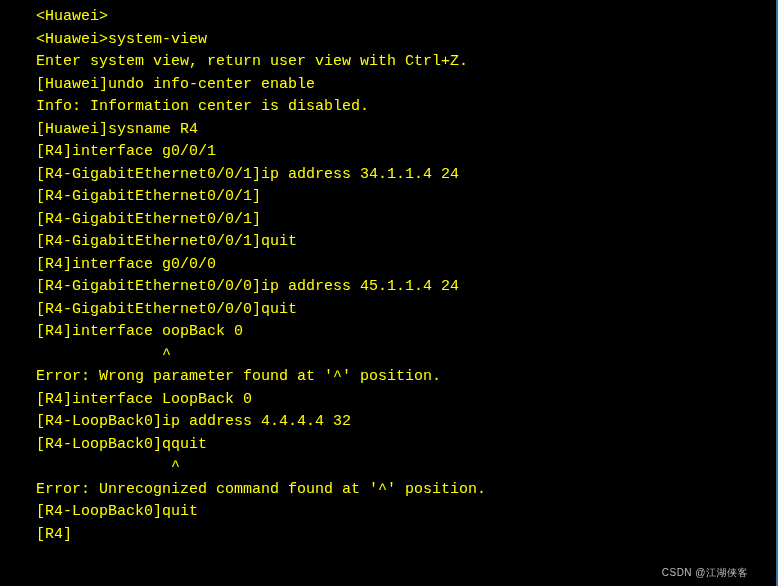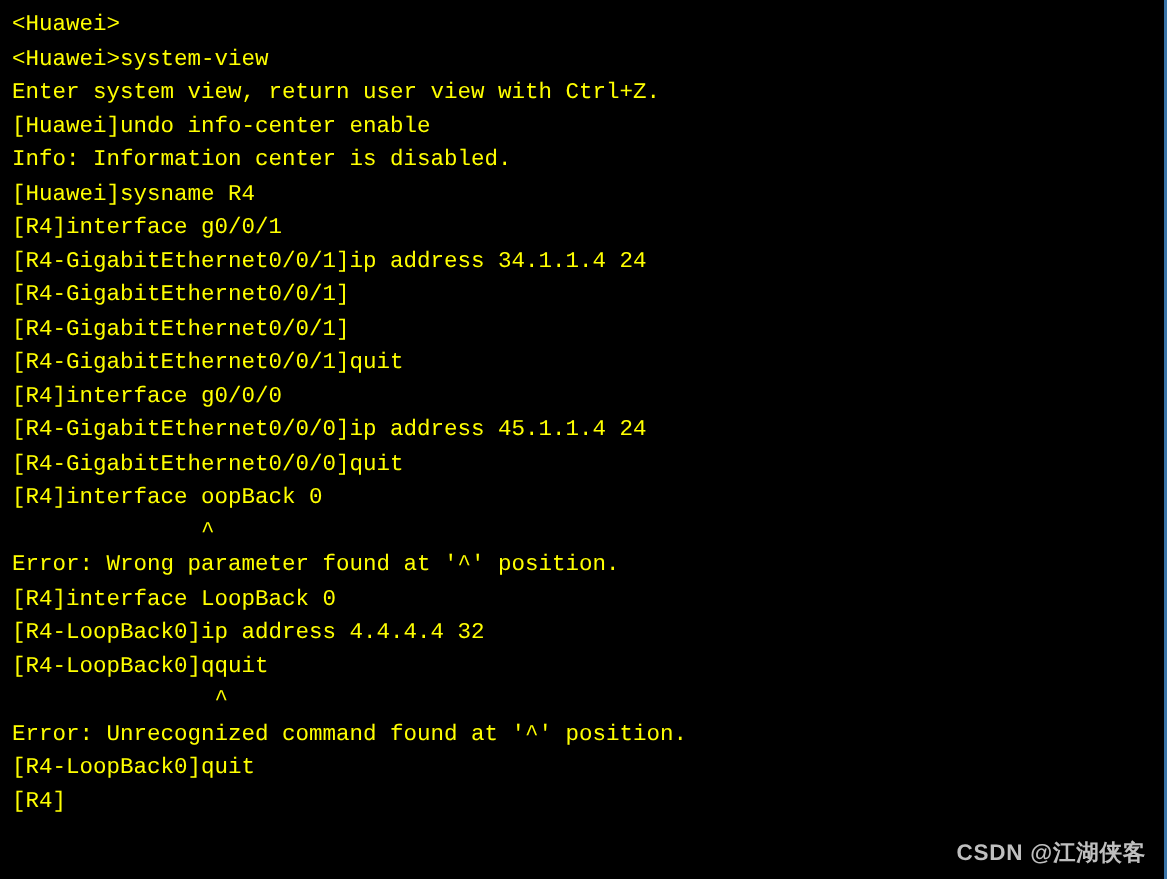--- a/index.html
+++ b/index.html
@@ -21,29 +21,30 @@
       border-bottom: none;
       padding: 6px 8px;
       overflow: hidden;
     }
     .terminal {
       color: #ffff00;
       white-space: pre;
     }
     .line {
       display: block;
+      margin-left: 28px;
     }
     .watermark {
       position: absolute;
       bottom: 6px;
-      right: 12px;
+      right: 28px;
       color: #bfbfbf;
       font-family: Arial, sans-serif;
-      font-size: 15px;
-      font-weight: 700;
+      font-size: 10px;
+      font-weight: 400;
       letter-spacing: 0.5px;
     }
   </style>
 </head>
 <body>
 
 <div class="terminal" id="terminal-container"><span class="line">&lt;Huawei&gt;</span><span class="line">&lt;Huawei&gt;system-view</span><span class="line">Enter system view, return user view with Ctrl+Z.</span><span class="line">[Huawei]undo info-center enable</span><span class="line">Info: Information center is disabled.</span><span class="line">[Huawei]sysname R4</span><span class="line">[R4]interface g0/0/1</span><span class="line">[R4-GigabitEthernet0/0/1]ip address 34.1.1.4 24</span><span class="line">[R4-GigabitEthernet0/0/1]</span><span class="line">[R4-GigabitEthernet0/0/1]</span><span class="line">[R4-GigabitEthernet0/0/1]quit</span><span class="line">[R4]interface g0/0/0</span><span class="line">[R4-GigabitEthernet0/0/0]ip address 45.1.1.4 24</span><span class="line">[R4-GigabitEthernet0/0/0]quit</span><span class="line">[R4]interface oopBack 0</span><span class="line">              ^</span><span class="line">Error: Wrong parameter found at '^' position.</span><span class="line">[R4]interface LoopBack 0</span><span class="line">[R4-LoopBack0]ip address 4.4.4.4 32</span><span class="line">[R4-LoopBack0]qquit</span><span class="line">               ^</span><span class="line">Error: Unrecognized command found at '^' position.</span><span class="line">[R4-LoopBack0]quit</span><span class="line">[R4]</span></div>
 
 <div class="watermark">CSDN @江湖侠客</div>
 

